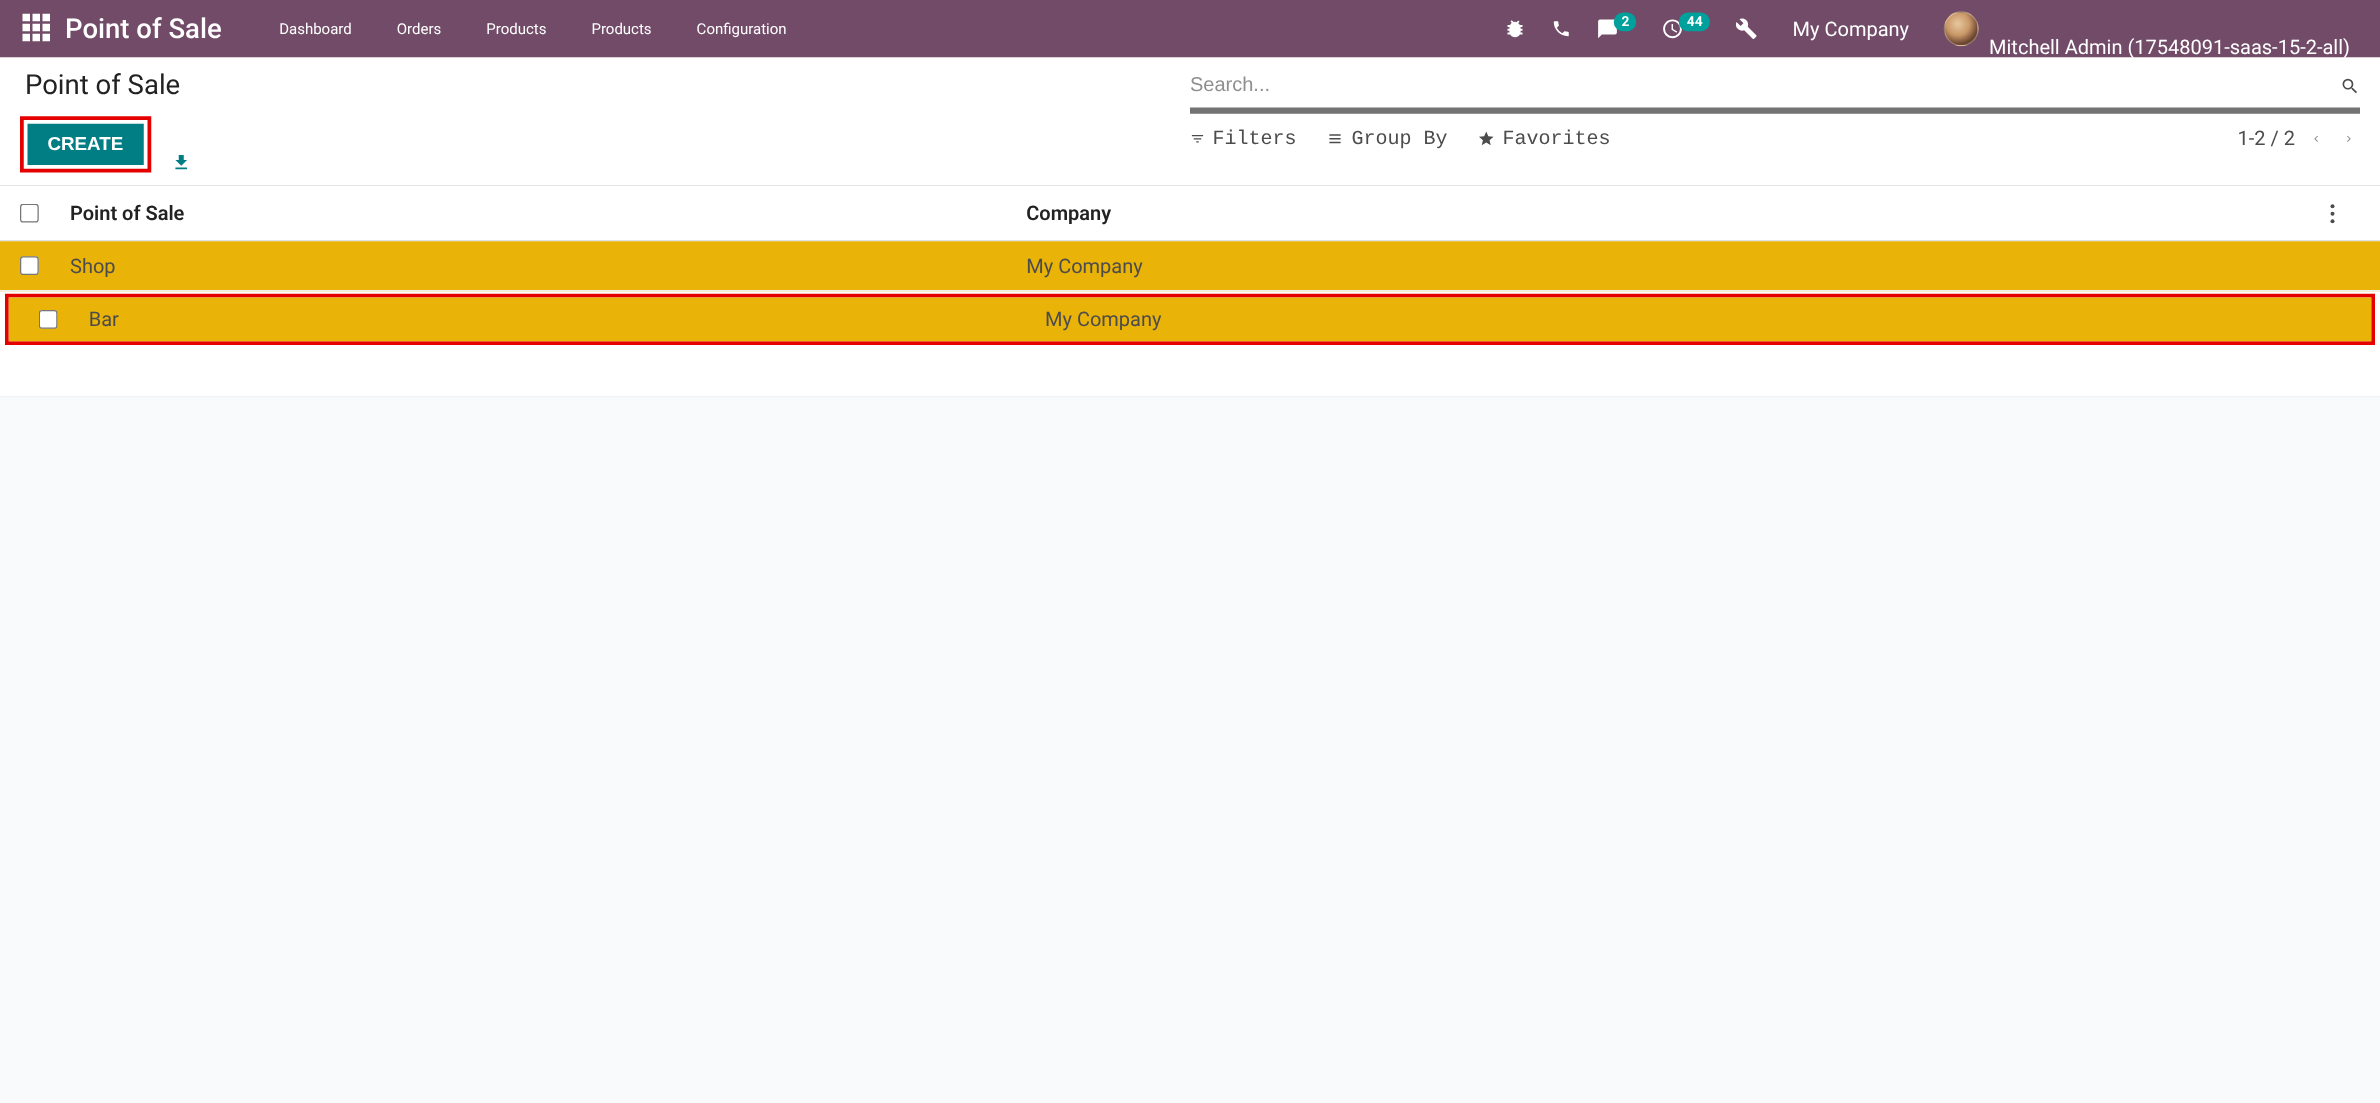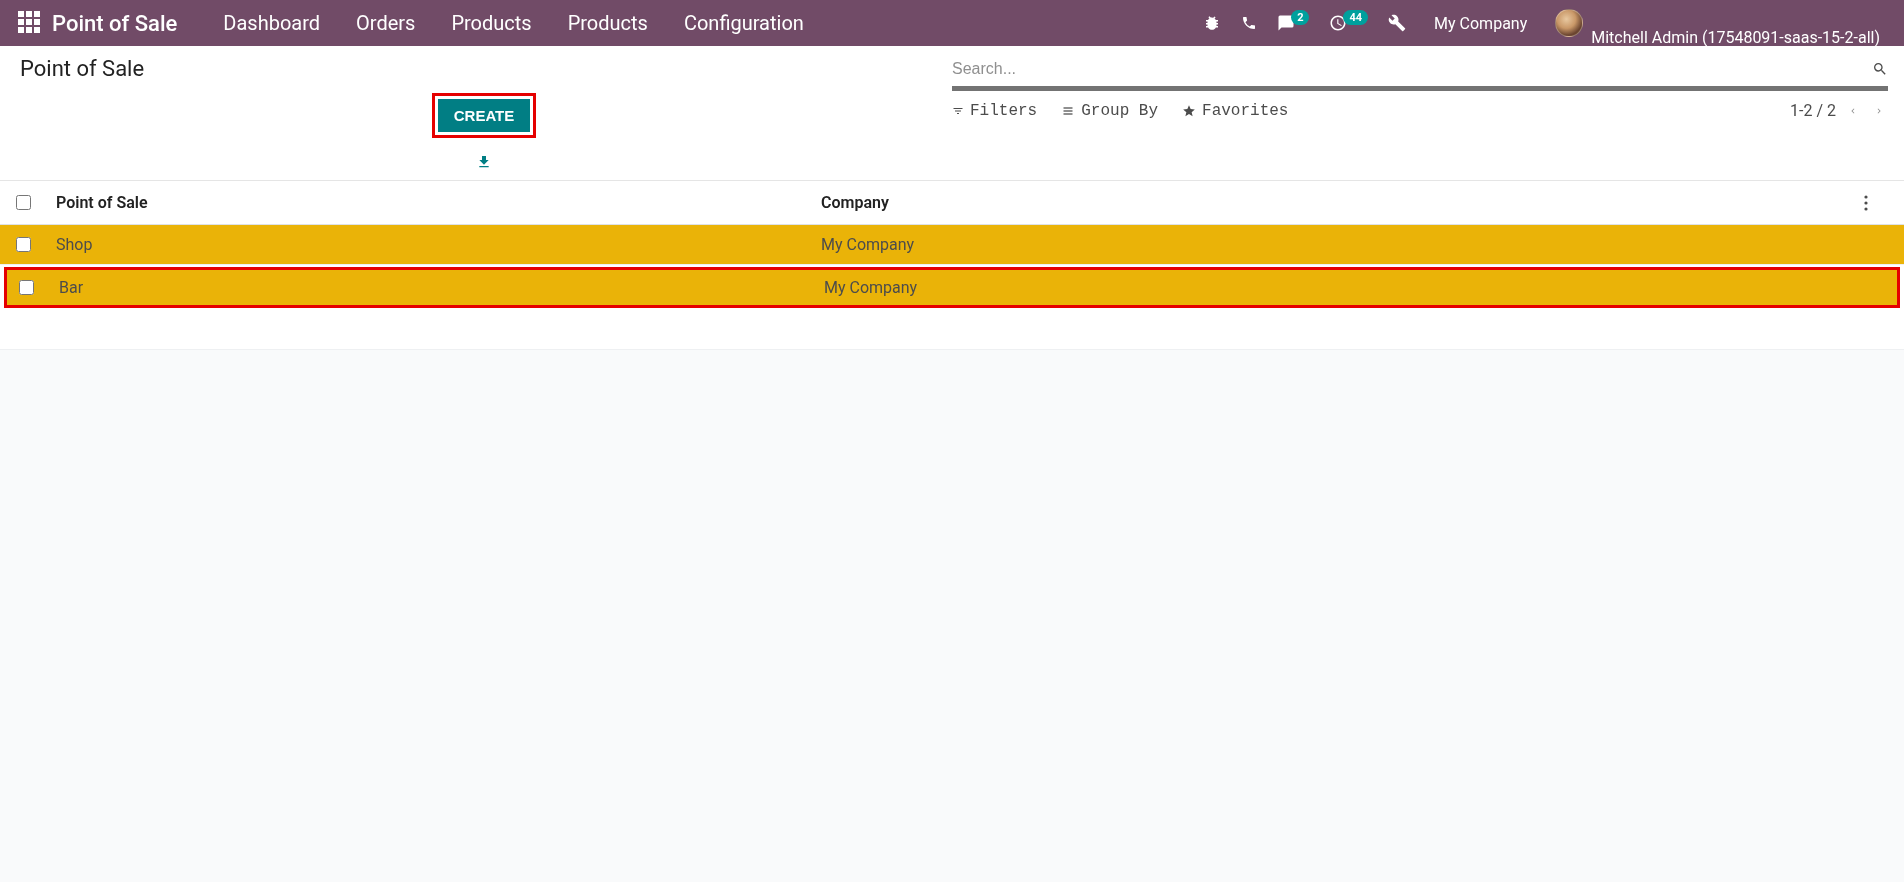--- a/index.html
+++ b/index.html
@@ -3,34 +3,34 @@
 <meta charset="utf-8">
 <style>
 * { box-sizing: border-box; margin: 0; padding: 0; }
 body { font-family: -apple-system, BlinkMacSystemFont, "Segoe UI", Roboto, sans-serif; background: #f9fafb; width: 1904px; height: 882px; overflow: hidden; }
 
 
 .topnav { background: #714b67; color: #fff; display: flex; align-items: center; height: 46px; padding: 0 8px; }
 .apps-icon { width: 24px; height: 24px; display: grid; grid-template-columns: repeat(3, 6px); grid-template-rows: repeat(3, 6px); gap: 2px; margin: 0 10px 0 10px; cursor: pointer; }
 .apps-icon span { background: #fff; width: 6px; height: 6px; }
 .brand { font-size: 22px; font-weight: 500; color: #fff; margin-right: 28px; cursor: pointer; }
-.menu-item { color: #fff; font-size: 20px; padding: 0 18px; cursor: pointer; }
+.menu-item { color: #fff; font-size: 12px; padding: 0 18px; cursor: pointer; }
 .spacer { flex: 1; }
 .systray-item { color: #fff; padding: 0 10px; cursor: pointer; display: flex; align-items: center; position: relative; }
 .badge { background: #00a09d; color: #fff; font-size: 11px; font-weight: bold; border-radius: 10px; padding: 1px 6px; margin-left: -4px; position: relative; top: -6px; }
 .company-name { color: #fff; font-size: 16px; padding: 0 18px; cursor: pointer; }
 .avatar { width: 28px; height: 28px; border-radius: 50%; background: radial-gradient(circle at 40% 35%, #e8c8a0 0%, #c99868 40%, #6b4530 70%); margin-right: 8px; border: 1px solid rgba(255,255,255,0.3); }
 .user-name { color: #fff; font-size: 16px; margin-top: 29px; }
 
 
 .control-panel { background: #fff; display: flex; padding: 10px 16px 10px 16px; border-bottom: 1px solid #e5e5e5; }
 .cp-left { flex: 0 0 50%; display: flex; flex-direction: column; }
 .cp-right { flex: 0 0 50%; display: flex; flex-direction: column; }
 .breadcrumb { font-size: 22px; color: #222; margin-bottom: 12px; padding-left: 4px; }
-.btn-row { display: flex; align-items: center; gap: 16px; flex-direction: column; }
+.btn-row { display: flex; align-items: flex-end; gap: 16px; }
 .btn-create { background: #017e84; color: #fff; border: none; padding: 8px 16px; font-size: 15px; font-weight: 600; cursor: pointer; }
 .highlight-create { border: 3px solid #e50000; padding: 3px; display: inline-block; }
 .download-icon { color: #017e84; font-size: 16px; cursor: pointer; }
 
 .search-row { display: flex; align-items: center; border-bottom: 5px solid #737373; padding-bottom: 4px; margin-bottom: 10px; }
 .search-input { flex: 1; border: none; outline: none; font-size: 16px; color: #555; padding: 4px 0; }
 .search-input::placeholder { color: #8f8f8f; }
 .search-btn { background: none; border: none; cursor: pointer; color: #4c4c4c; font-size: 16px; }
 
 .filter-row { display: flex; align-items: center; gap: 24px; }
@@ -43,21 +43,21 @@
 .table-header { display: flex; align-items: center; padding: 12px 16px; border-bottom: 1px solid #dee2e6; font-weight: 600; color: #222; background: #fff; font-size: 16px; }
 .col-check { width: 40px; display: flex; align-items: center; }
 .col-name { flex: 0 0 743px; }
 .col-company { flex: 1; margin-left: 22px; }
 .col-menu { width: 24px; text-align: right; cursor: pointer; }
 input[type="checkbox"] { width: 15px; height: 15px; cursor: pointer; }
 
 .table-row { display: flex; align-items: center; padding: 10px 16px; border-bottom: 1px solid #eef0f2; color: #4c4c4c; background: #eab308; font-size: 16px; cursor: pointer; }
 
 .highlight-row { border: 3px solid #e50000; margin: 2px 4px; }
-.highlight-row .table-row { border-bottom: none; padding: 8px 12px; }
+.highlight-row .table-row { border-bottom: none; padding: 8px 24px; }
 
 .table-spacer { height: 40px; background: #fff; border-bottom: 1px solid #eef0f2; }
 
 svg { display: block; }
 </style>
 </head>
 <body>
 
 <div class="topnav">
   <div class="apps-icon">

